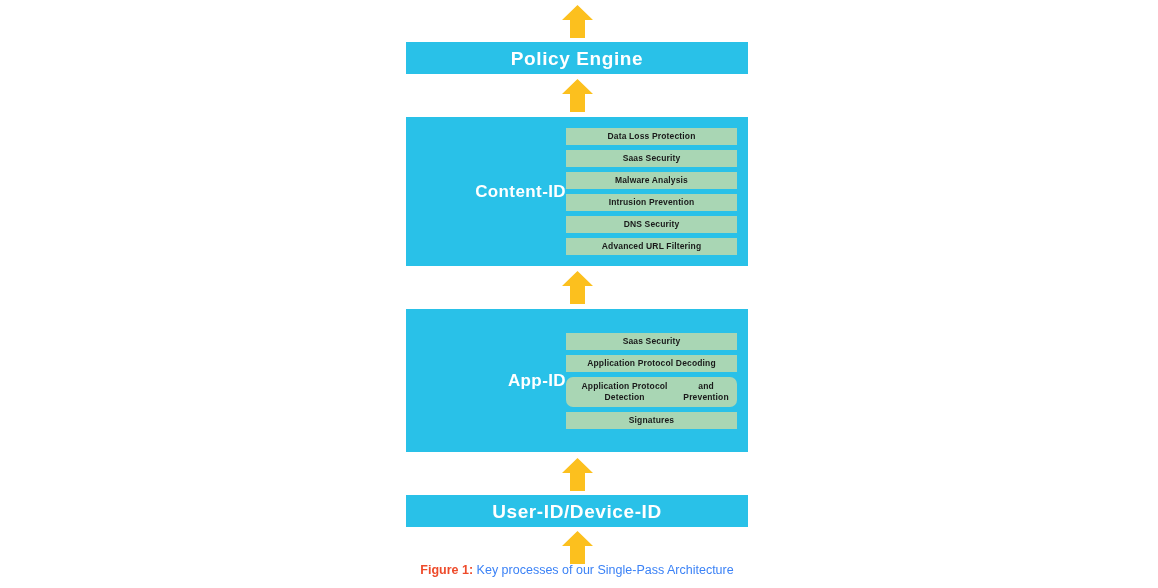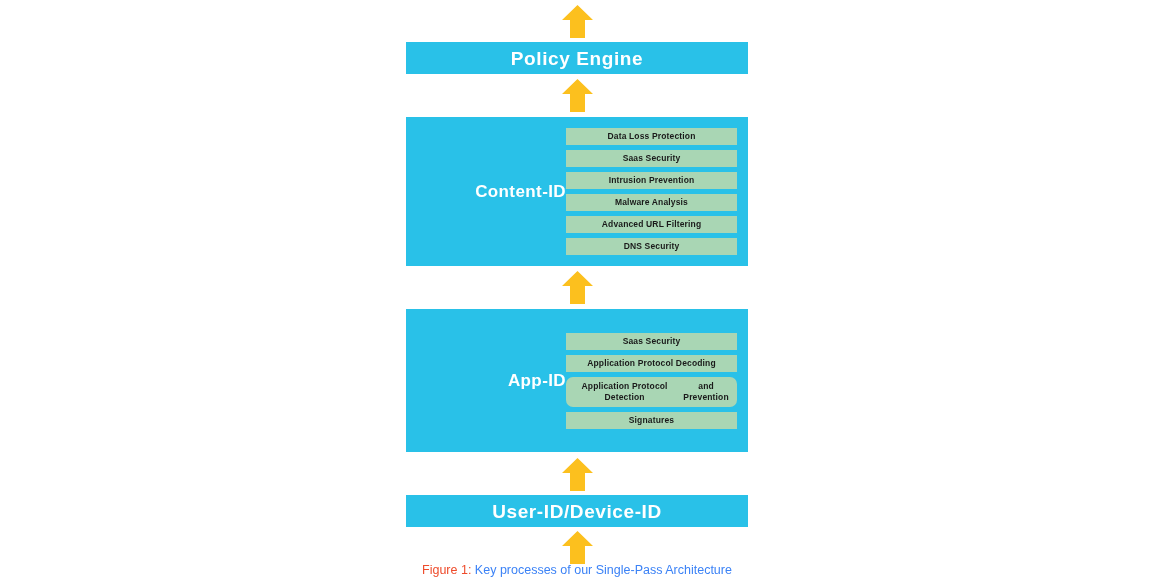--- a/index.html
+++ b/index.html
@@ -123,21 +123,21 @@
     left: 406px;
     top: 563px;
     width: 342px;
     text-align: center;
     font-size: 12.5px;
     line-height: 1.2;
     white-space: nowrap;
   }
   .caption-label {
     color: #ee4b2b;
-    font-weight: normal;
+    font-weight: bold;
   }
   .caption-text {
     color: #3b82f6;
     font-weight: normal;
   }
 </style>
 </head>
 <body>
 
 <div id="diagram-root">
@@ -158,24 +158,24 @@
       <svg viewBox="0 0 31 33" xmlns="http://www.w3.org/2000/svg" aria-hidden="true">
         <path d="M15.5 0 L31 15 L23 15 L23 33 L8 33 L8 15 L0 15 Z" fill="#fcc01e"></path>
       </svg>
     </div>
 
     <div class="stage stage-content">
       <div class="stage-title">Content-ID</div>
       <div class="stage-items">
         <div class="item-box item-h1">Data Loss Protection</div>
         <div class="item-box item-h1">Saas Security</div>
+        <div class="item-box item-h1">Malware Analysis</div>
         <div class="item-box item-h1">Intrusion Prevention</div>
-        <div class="item-box item-h1">Malware Analysis</div>
+        <div class="item-box item-h1">DNS Security</div>
         <div class="item-box item-h1">Advanced URL Filtering</div>
-        <div class="item-box item-h1">DNS Security</div>
       </div>
     </div>
 
     <div class="arrow-up arrow-gap-mid">
       <svg viewBox="0 0 31 33" xmlns="http://www.w3.org/2000/svg" aria-hidden="true">
         <path d="M15.5 0 L31 15 L23 15 L23 33 L8 33 L8 15 L0 15 Z" fill="#fcc01e"></path>
       </svg>
     </div>
 
     <div class="stage stage-app">

